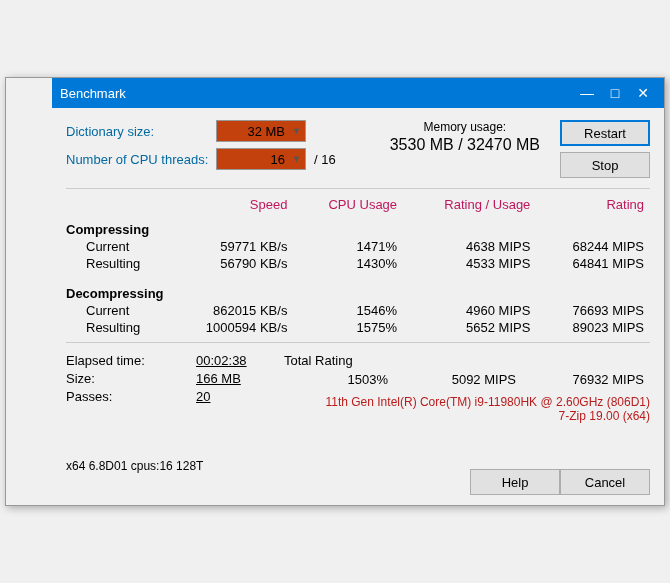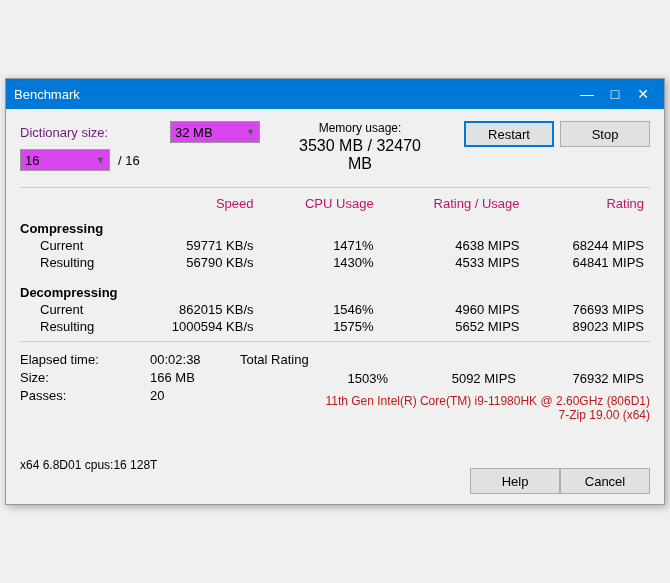--- a/index.html
+++ b/index.html
@@ -11,20 +11,21 @@
       justify-content: center;
       align-items: center;
       width: 670px;
       height: 583px;
     }
     .window {
       width: 660px;
       background: #f0f0f0;
       border: 1px solid #999;
       box-shadow: 2px 2px 8px rgba(0,0,0,0.3);
+      padding-left: 46px;
     }
     .title-bar {
       background: #0078d7;
       color: white;
       padding: 6px 8px;
       display: flex;
       align-items: center;
       justify-content: space-between;
       font-size: 13px;
       font-weight: 400;
@@ -58,33 +59,34 @@
     .left-controls {
       flex: 1;
     }
     .control-row {
       display: flex;
       align-items: center;
       margin-bottom: 6px;
     }
     .control-label {
       width: 150px;
-      color: #701a75;
+      color: #0369a1;
     }
     .select-box {
       width: 90px;
       height: 22px;
       border: 1px solid #999;
-      background: #d946ef;
+      background: #c2410c;
       padding: 1px 4px;
       font-size: 13px;
       appearance: none;
       -webkit-appearance: none;
       padding-right: 20px;
       position: relative;
+      text-align: right;
     }
     .select-wrapper {
       position: relative;
       display: inline-block;
     }
     .select-wrapper::after {
       content: '▼';
       font-size: 9px;
       position: absolute;
       right: 5px;
@@ -98,23 +100,23 @@
       color: #000;
     }
     .middle-info {
       text-align: center;
       margin-left: 30px;
     }
     .memory-label { font-size: 12px; color: #000; }
     .memory-value { font-size: 16px; color: #000; margin-top: 2px; }
     .right-buttons {
       display: flex;
-      flex-direction: row;
+      flex-direction: column;
       gap: 6px;
-      margin-left: 34px;
+      margin-left: 20px;
     }
     .btn {
       width: 90px;
       height: 26px;
       background: #e1e1e1;
       border: 1px solid #adadad;
       font-size: 13px;
       cursor: pointer;
       display: flex;
       align-items: center;
@@ -172,20 +174,21 @@
       display: flex;
       margin-bottom: 3px;
       gap: 40px;
     }
     .stat-label {
       width: 90px;
       color: #000;
     }
     .stat-value {
       color: #000;
+      text-decoration: underline;
     }
     .right-totals {
       flex: 1;
     }
     .total-header {
       font-weight: normal;
       margin-bottom: 4px;
     }
     .total-row {
       display: flex;
@@ -238,20 +241,21 @@
       <div class="left-controls">
         <div class="control-row">
           <span class="control-label">Dictionary size:</span>
           <div class="select-wrapper">
             <select class="select-box">
               <option>32 MB</option>
             </select>
           </div>
         </div>
         <div class="control-row">
+          <span class="control-label">Number of CPU threads:</span>
           <div class="select-wrapper">
             <select class="select-box">
               <option>16</option>
             </select>
           </div>
           <span class="thread-value">/ 16</span>
         </div>
       </div>
       <div class="middle-info">
         <div class="memory-label">Memory usage:</div>

